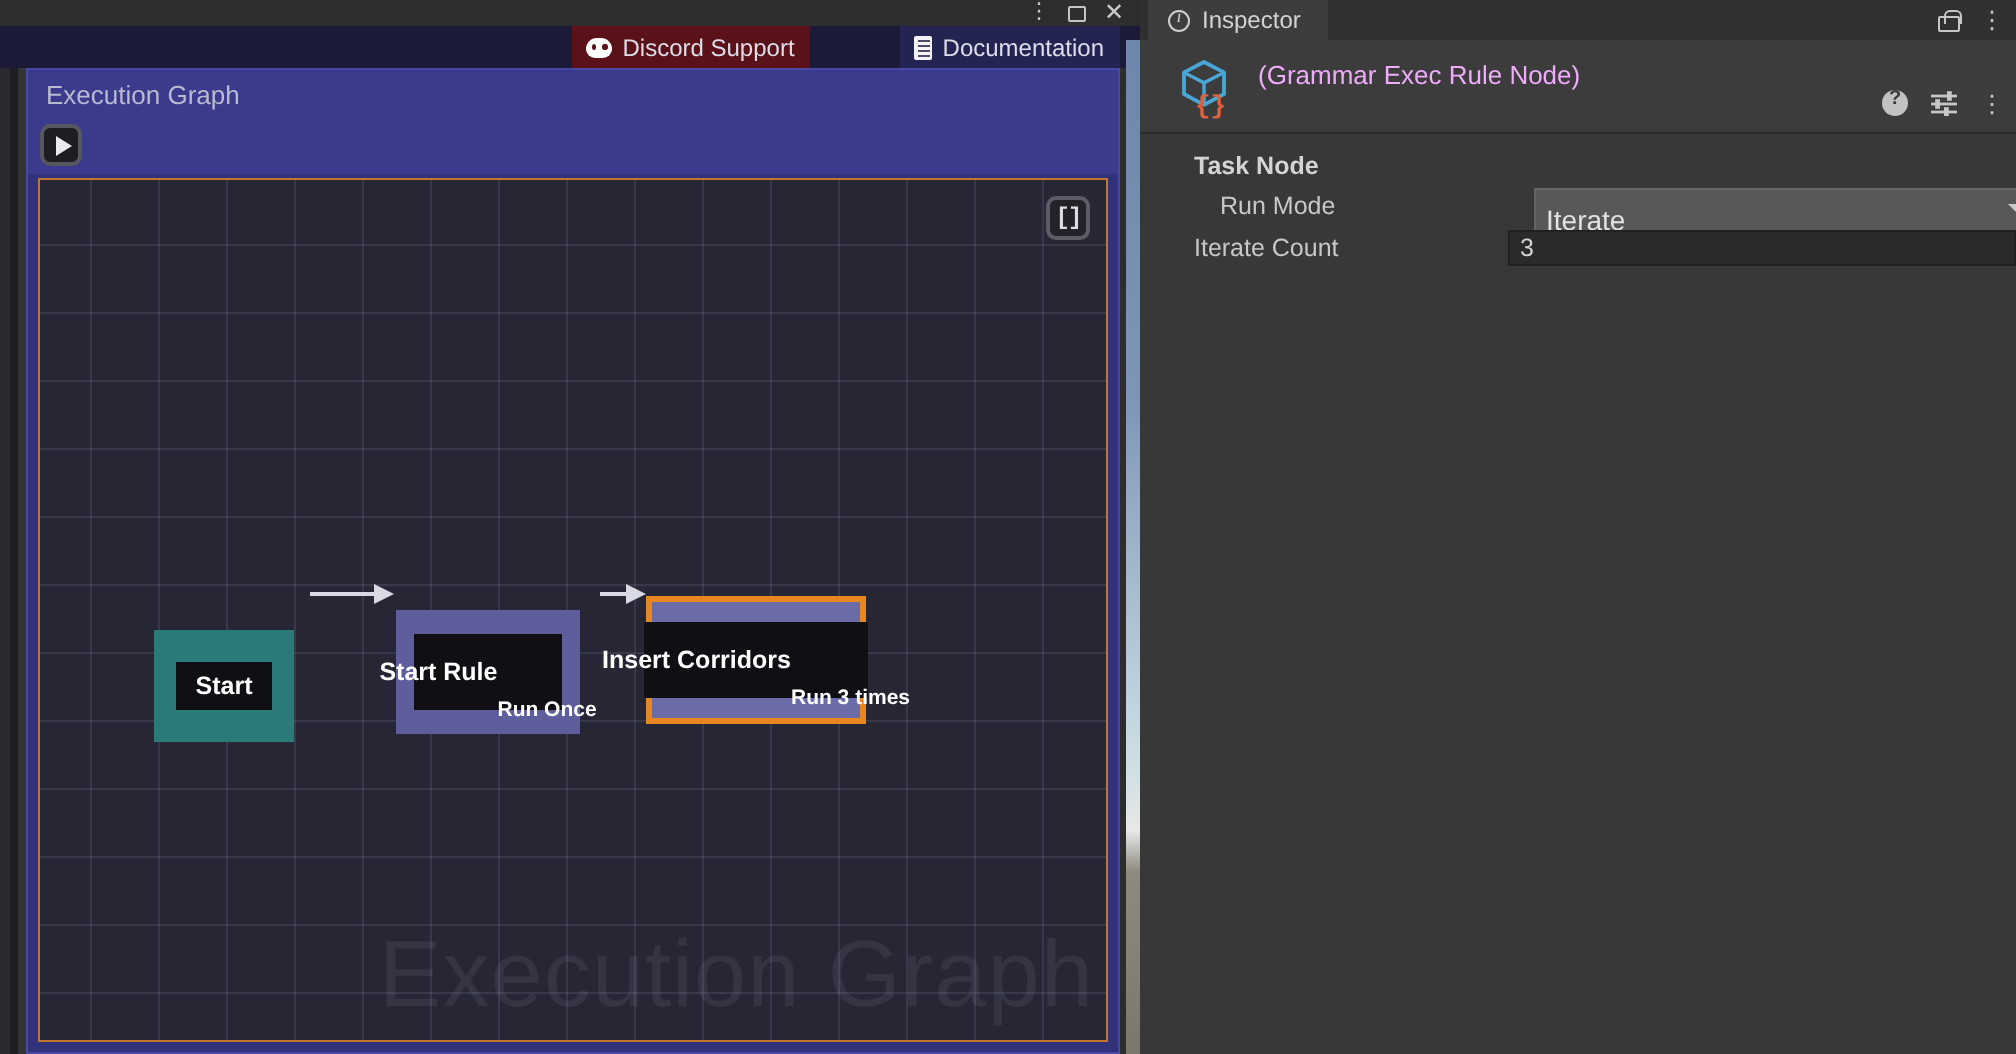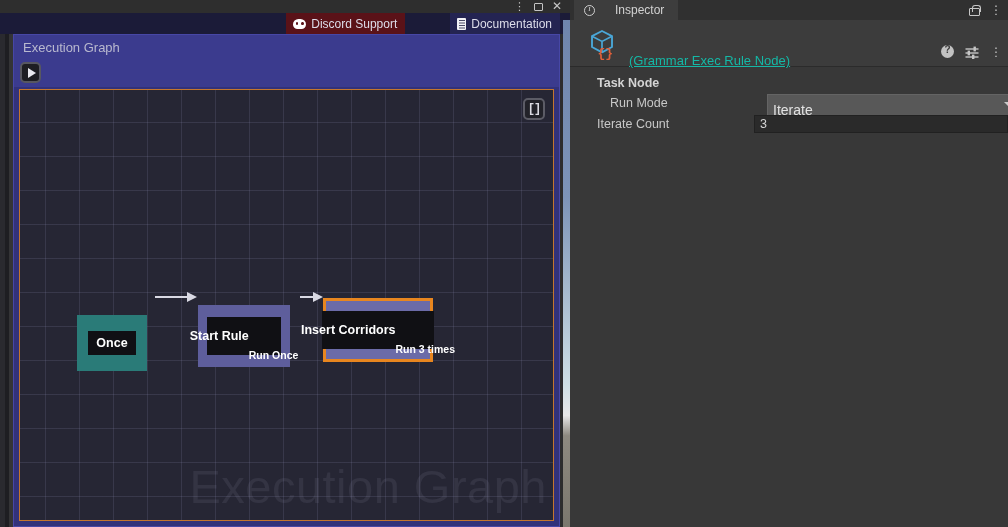--- a/index.html
+++ b/index.html
@@ -188,21 +188,21 @@
     position: absolute; left: 570px; top: 0; width: 438px; height: 527px;
     background: #383838;
   }
   #inspector-tabbar {
     position: absolute; left: 0; top: 0; width: 100%; height: 20px;
     background: #303030;
   }
   #inspector-tab {
     position: absolute; left: 4px; top: 0; height: 20px;
     background: #3d3d3d;
-    display: flex; align-items: center; gap: 20px;
+    display: flex; align-items: center; gap: 6px;
     padding: 0 14px 0 10px;
     font-size: 12px; color: #d2d2d2; cursor: pointer;
   }
   .ico-info {
     width: 11px; height: 11px; border-radius: 50%;
     border: 1.2px solid #cfcfcf; flex: none; position: relative;
   }
   .ico-info::after {
     content: "i"; position: absolute; left: 0; right: 0; top: -2.5px;
     text-align: center; font-size: 9px; font-style: italic;
@@ -228,22 +228,22 @@
 
   #inspector-header {
     position: absolute; left: 0; top: 20px; width: 100%; height: 47px;
     background: #3c3c3c;
     border-bottom: 1px solid #2b2b2b;
   }
   #obj-icon {
     position: absolute; left: 18px; top: 8px; width: 32px; height: 32px;
   }
   #obj-name {
-    position: absolute; left: 59px; top: 33px;
-    font-size: 13px; color: #14b8a6; text-decoration: underline;
+    position: absolute; left: 59px; top: 10px;
+    font-size: 13px; color: #f0abfc;
   }
   #header-right {
     position: absolute; right: 6px; top: 25px;
     display: flex; align-items: center; gap: 11px;
   }
   .ico-help {
     width: 13px; height: 13px; border-radius: 50%;
     background: #c2c2c2; flex: none; position: relative; cursor: pointer;
   }
   .ico-help::after {
@@ -332,21 +332,21 @@
 
         <div id="graph-watermark">Execution Graph</div>
 
         <div id="bracket-button">[]</div>
 
         <div class="arrow" id="arrow-1"></div>
         <div class="arrow" id="arrow-2"></div>
 
         <div class="node" id="node-entry">
           <div class="node-inner">
-            <div class="node-title">Once</div>
+            <div class="node-title">Start</div>
           </div>
         </div>
 
         <div class="node" id="node-start-rule">
           <div class="node-inner">
             <div class="node-title">Start Rule</div>
             <div class="node-sub">Run Once</div>
           </div>
         </div>
 

